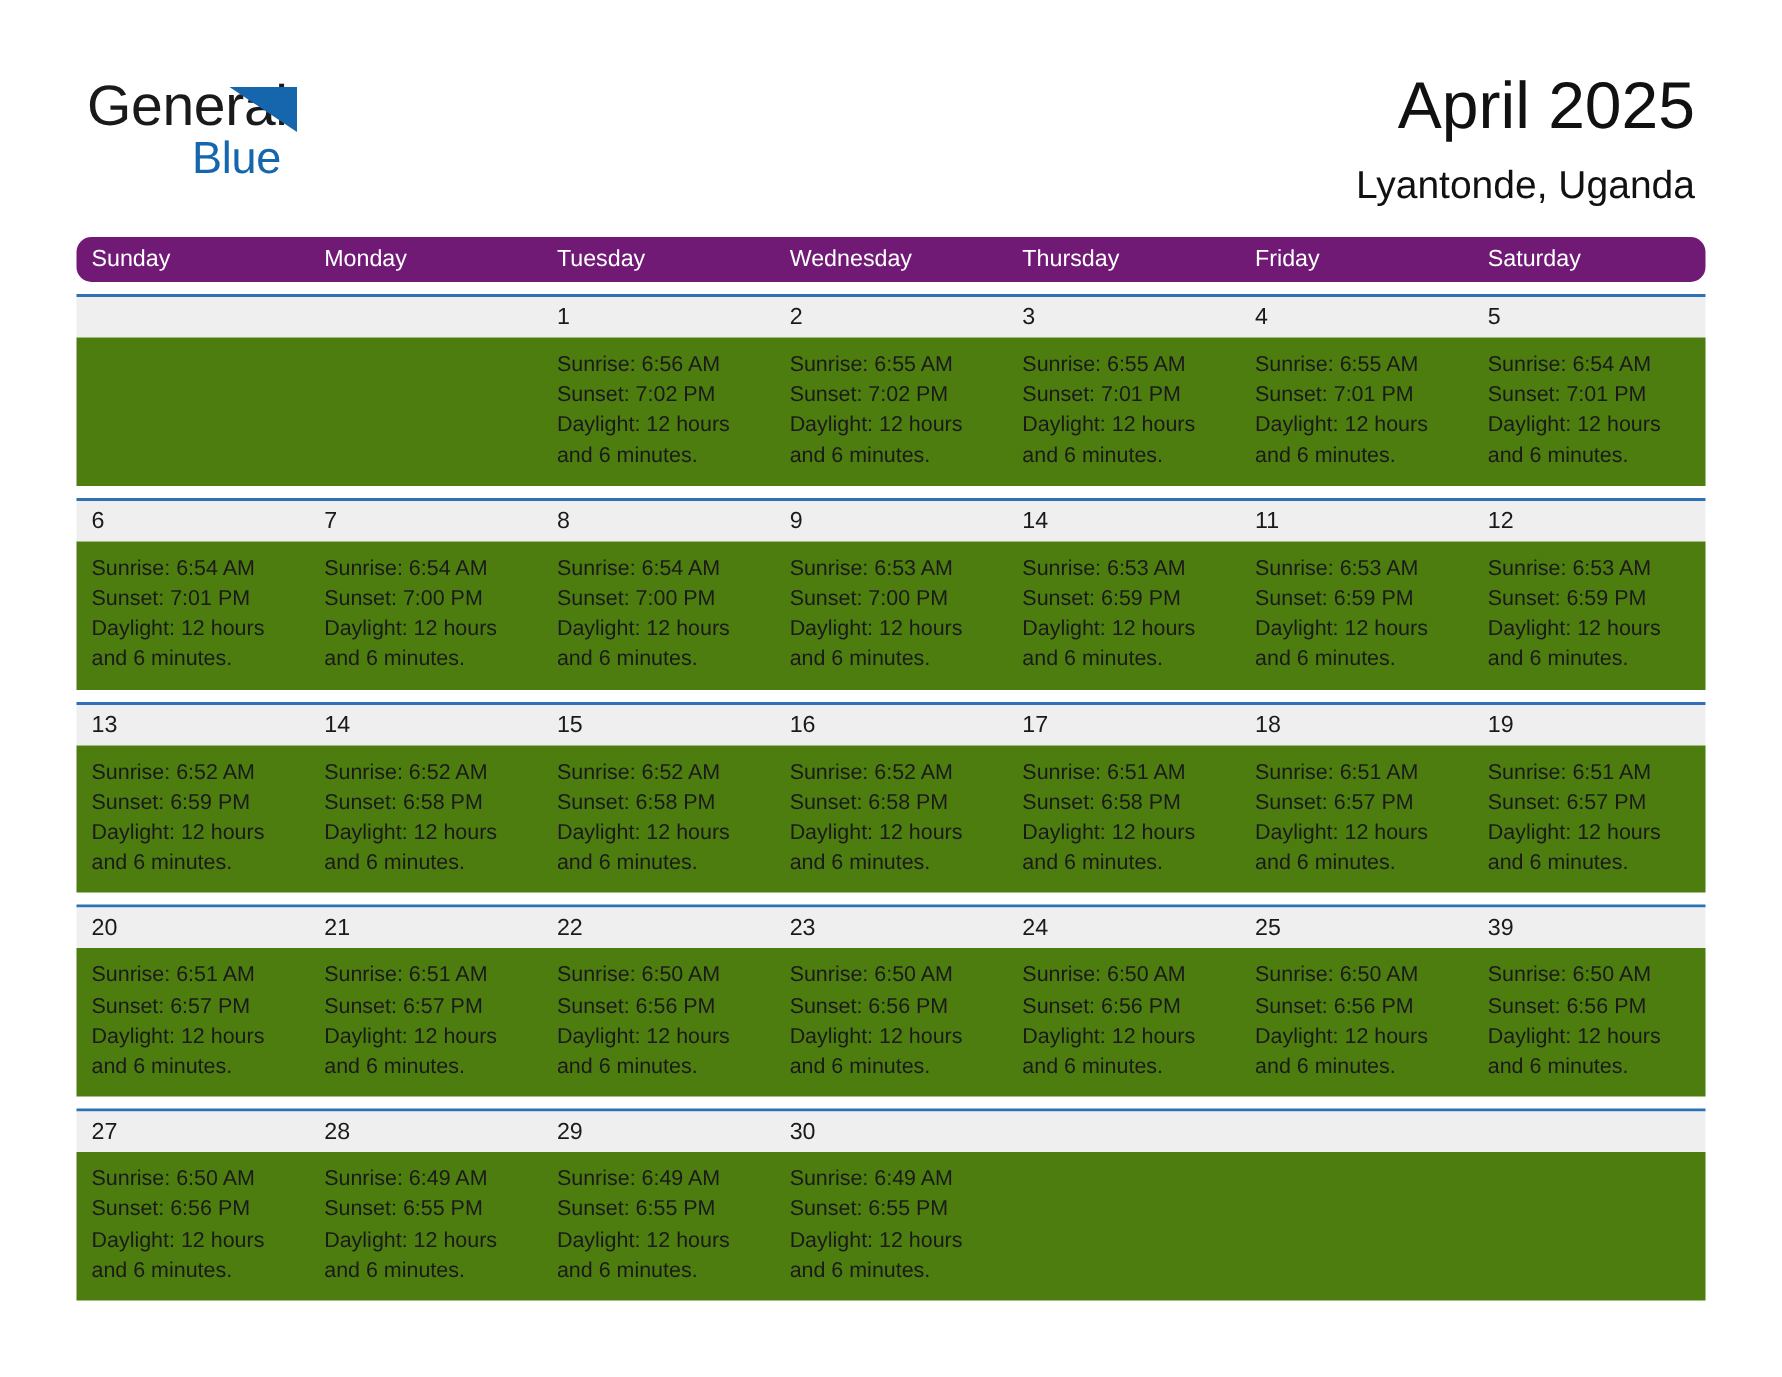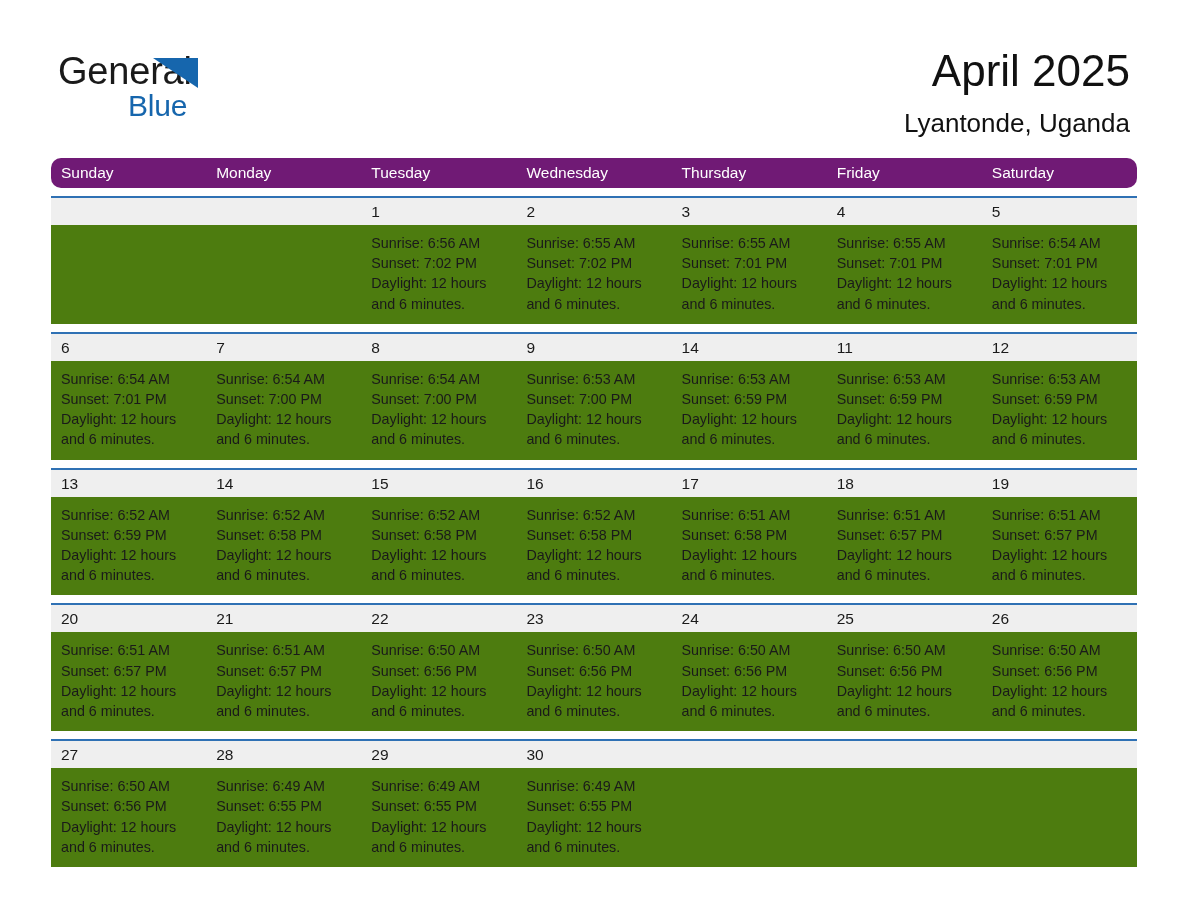--- a/index.html
+++ b/index.html
@@ -357,21 +357,21 @@
     </div>
 
     <div class="week">
       <div class="week-datebar">
         <div class="daynum-cell">20</div>
         <div class="daynum-cell">21</div>
         <div class="daynum-cell">22</div>
         <div class="daynum-cell">23</div>
         <div class="daynum-cell">24</div>
         <div class="daynum-cell">25</div>
-        <div class="daynum-cell">26</div>
+        <div class="daynum-cell">39</div>
       </div>
       <div class="week-body">
         <div class="info-cell">
           <div class="line">Sunrise: 6:51 AM</div>
           <div class="line">Sunset: 6:57 PM</div>
           <div class="line">Daylight: 12 hours</div>
           <div class="line">and 6 minutes.</div>
         </div>
         <div class="info-cell">
           <div class="line">Sunrise: 6:51 AM</div>

